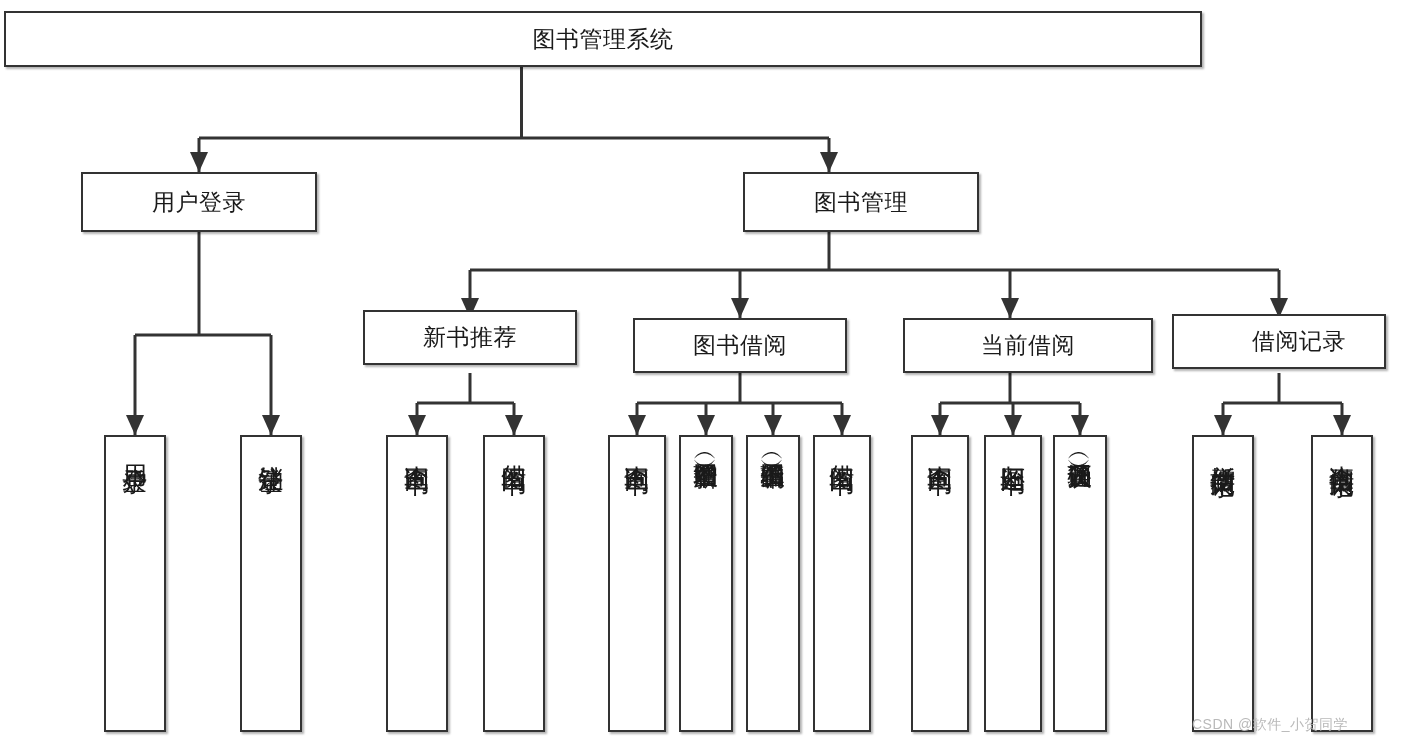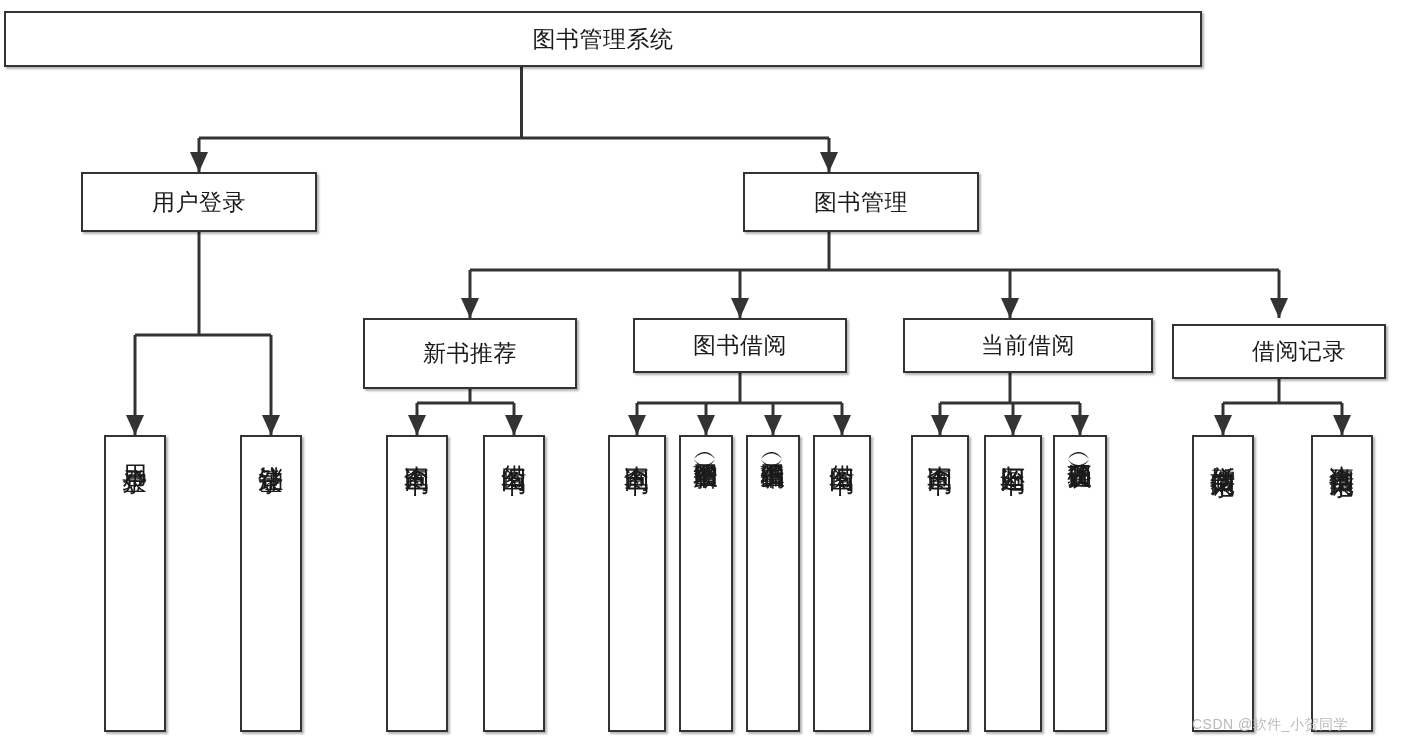--- a/index.html
+++ b/index.html
@@ -132,30 +132,30 @@
   <div id="nodes">
       <div class="node horiz" style="left: 4px; top: 11px; width: 1198px; height: 56px;">
         <span class="node-label">图书管理系统</span>
       </div>
       <div class="node horiz" style="left: 81px; top: 172px; width: 236px; height: 60px;">
         <span class="node-label">用户登录</span>
       </div>
       <div class="node horiz" style="left: 711px; top: 172px; width: 236px; height: 60px; margin-left: 32px;">
         <span class="node-label">图书管理</span>
       </div>
-      <div class="node horiz" style="left: 363px; top: 318px; width: 214px; height: 71px;">
+      <div class="node horiz" style="left: 363px; top: 310px; width: 214px; height: 55px;">
         <span class="node-label">新书推荐</span>
       </div>
       <div class="node horiz" style="left: 633px; top: 318px; width: 214px; height: 55px;">
         <span class="node-label">图书借阅</span>
       </div>
       <div class="node horiz" style="left: 903px; top: 318px; width: 250px; height: 55px;">
         <span class="node-label">当前借阅</span>
       </div>
-      <div class="node horiz" style="left: 1172px; top: 324px; width: 214px; height: 55px; padding-left: 40px;">
+      <div class="node horiz" style="left: 1172px; top: 314px; width: 214px; height: 55px; padding-left: 40px;">
         <span class="node-label">借阅记录</span>
       </div>
       <div class="node vert" style="left: 104px; top: 435px; width: 62px; height: 297px;">
         <span class="node-label">用户登录</span>
       </div>
       <div class="node vert" style="left: 240px; top: 435px; width: 62px; height: 297px;">
         <span class="node-label">注销登录</span>
       </div>
       <div class="node vert" style="left: 386px; top: 435px; width: 62px; height: 297px;">
         <span class="node-label">查询图书</span>

